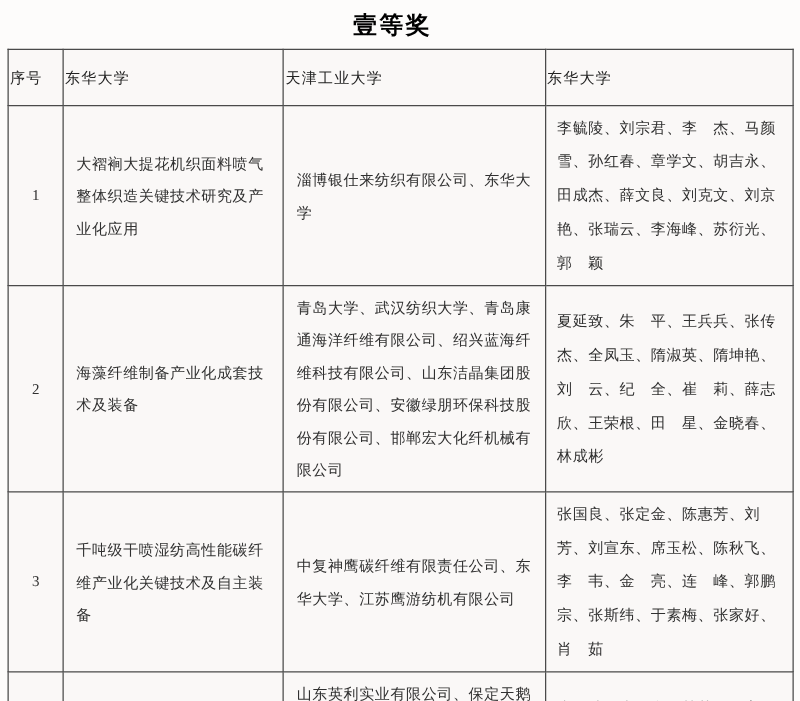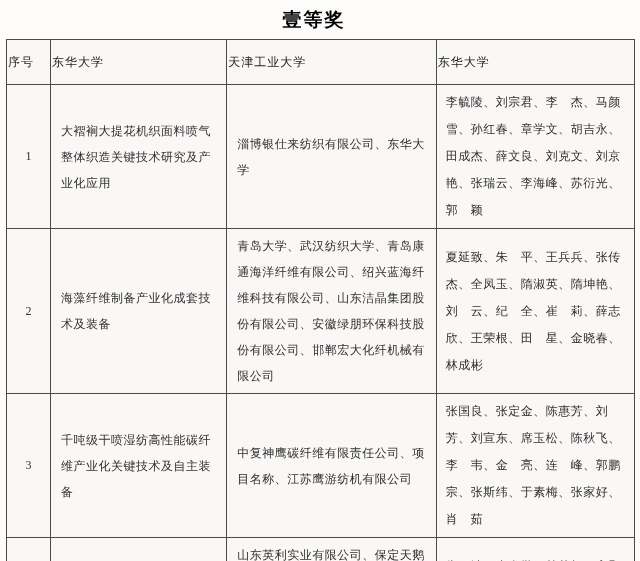--- a/index.html
+++ b/index.html
@@ -97,21 +97,21 @@
     </tr>
     <tr class="row-2">
       <td class="cell-index">2</td>
       <td class="cell-project">海藻纤维制备产业化成套技术及装备</td>
       <td class="cell-units">青岛大学、武汉纺织大学、青岛康通海洋纤维有限公司、绍兴蓝海纤维科技有限公司、山东洁晶集团股份有限公司、安徽绿朋环保科技股份有限公司、邯郸宏大化纤机械有限公司</td>
       <td class="cell-people">夏延致、朱　平、王兵兵、张传杰、全凤玉、隋淑英、隋坤艳、刘　云、纪　全、崔　莉、薛志欣、王荣根、田　星、金晓春、林成彬</td>
     </tr>
     <tr class="row-3">
       <td class="cell-index">3</td>
       <td class="cell-project">千吨级干喷湿纺高性能碳纤维产业化关键技术及自主装备</td>
-      <td class="cell-units">中复神鹰碳纤维有限责任公司、项目名称、江苏鹰游纺机有限公司</td>
+      <td class="cell-units">中复神鹰碳纤维有限责任公司、东华大学、江苏鹰游纺机有限公司</td>
       <td class="cell-people">张国良、张定金、陈惠芳、刘　芳、刘宣东、席玉松、陈秋飞、李　韦、金　亮、连　峰、郭鹏宗、张斯纬、于素梅、张家好、肖　茹</td>
     </tr>
     <tr class="row-4">
       <td class="cell-index">4</td>
       <td class="cell-project">万吨级新溶剂法纤维素纤维关键技术研发及产业化</td>
       <td class="cell-units">山东英利实业有限公司、保定天鹅新型纤维制造有限公司、东华大学、山东大学、天津工业大学、山东省纺织设计院、上海太平洋纺织机械成套设备有限公司、山东建筑大学</td>
       <td class="cell-people">朱　波、李发学、韩荣桓、高殿才、宋　俊、路喜英、于　宽、曾　强、郑世睿、李永威、梁　勇、魏广信、蔡小平、陈　鹰、孙永连</td>
     </tr>
 
   </tbody>

